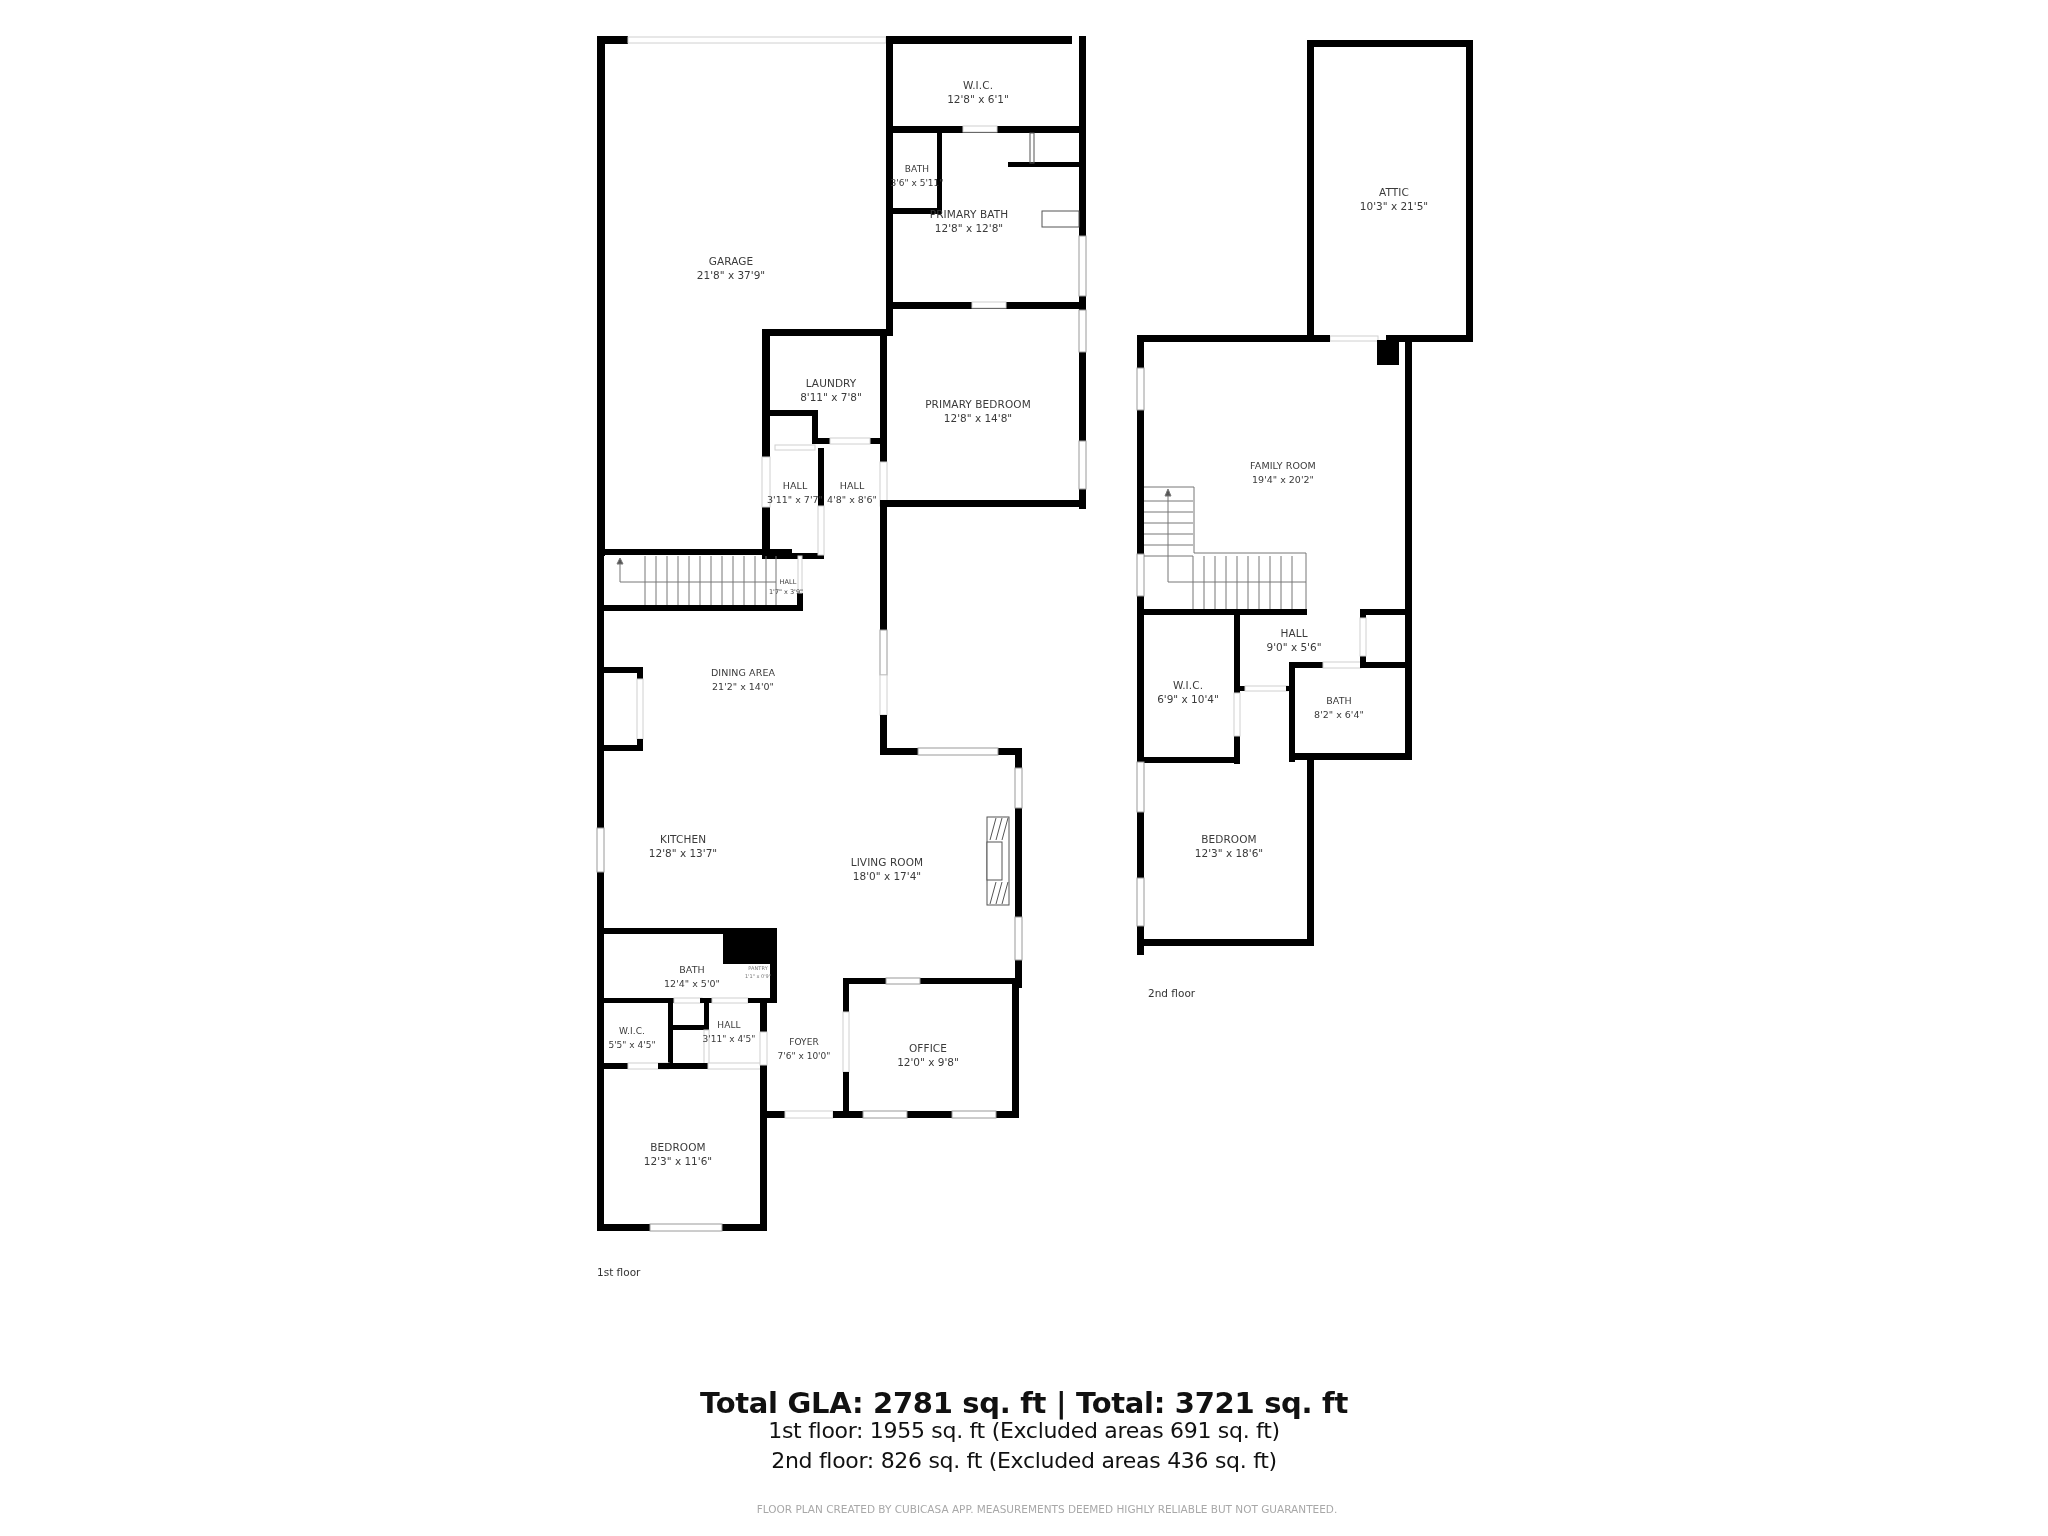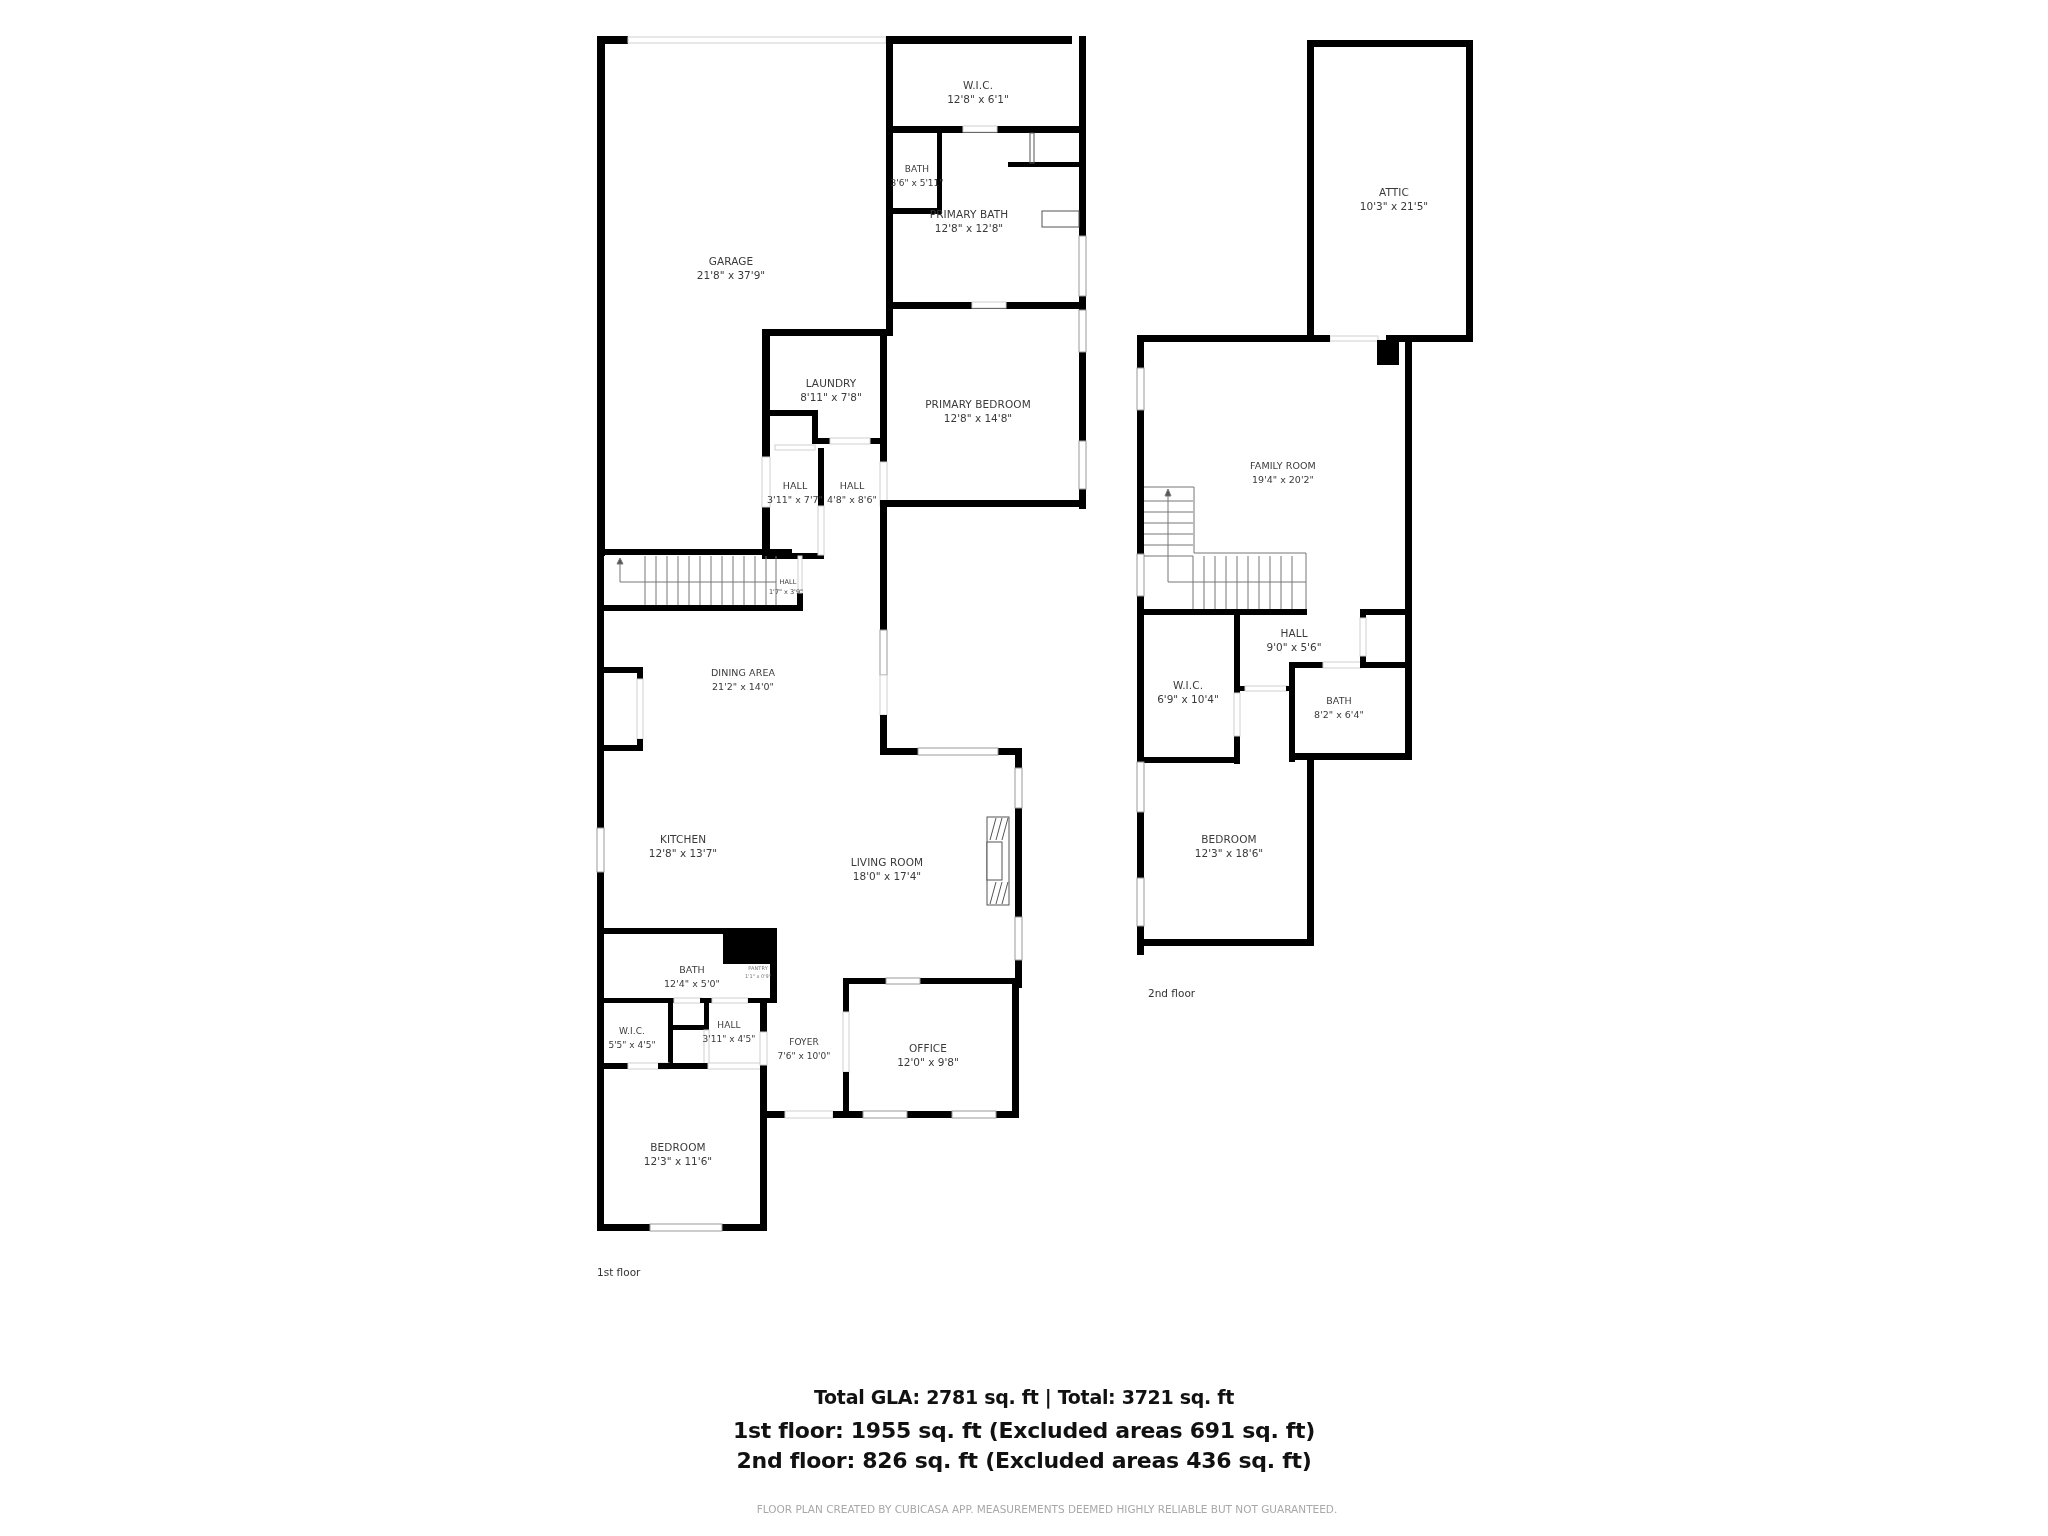--- a/index.html
+++ b/index.html
@@ -7,22 +7,22 @@
   #plan { position:absolute; left:0; top:0; width:2048px; height:1536px; }
   .wall { fill:#000000; }
   .win { fill:#ffffff; stroke:#9a9a9a; stroke-width:1; }
   .opening { fill:#ffffff; stroke:#d0d0d0; stroke-width:1; }
   .thin { fill:none; stroke:#555555; stroke-width:1; }
   .stairline { stroke:#777777; stroke-width:1; fill:none; }
   .room-name { font-family:"DejaVu Sans", sans-serif; font-size:10.5px; fill:#3a3a3a; text-anchor:middle; letter-spacing:0.1px; }
   .room-dim { font-family:"DejaVu Sans", sans-serif; font-size:10.5px; fill:#3a3a3a; text-anchor:middle; }
   .room-name.small, .room-dim.small { font-size:7.5px; }
   .floor-label { font-family:"DejaVu Sans", sans-serif; font-size:10.5px; fill:#333333; }
-  .summary { position:absolute; left:0; width:2048px; text-align:center; color:#111111; font-family:"DejaVu Sans", sans-serif;font-weight:bold; }
-  .summary.total { top:1386px; font-size:19px; font-weight:bold; letter-spacing:-0.3px; }
+  .summary { position:absolute; left:0; width:2048px; text-align:center; color:#111111; font-family:"DejaVu Sans", sans-serif; }
+  .summary.total { top:1386px; font-size:29px; font-weight:bold; letter-spacing:-0.3px; }
   .summary.line { font-size:22px; letter-spacing:-0.3px; }
   .summary.l1 { top:1418px; }
   .summary.l2 { top:1448px; }
   .disclaimer { position:absolute; left:8px; top:1503px; width:2048px; text-align:center; font-size:10.5px; color:#a8a8a8; font-family:"DejaVu Sans", sans-serif; letter-spacing:0;padding-left:15px; }
 </style>
 </head>
 <body>
 
 <svg id="plan" viewBox="0 0 2048 1536" xmlns="http://www.w3.org/2000/svg">
 

